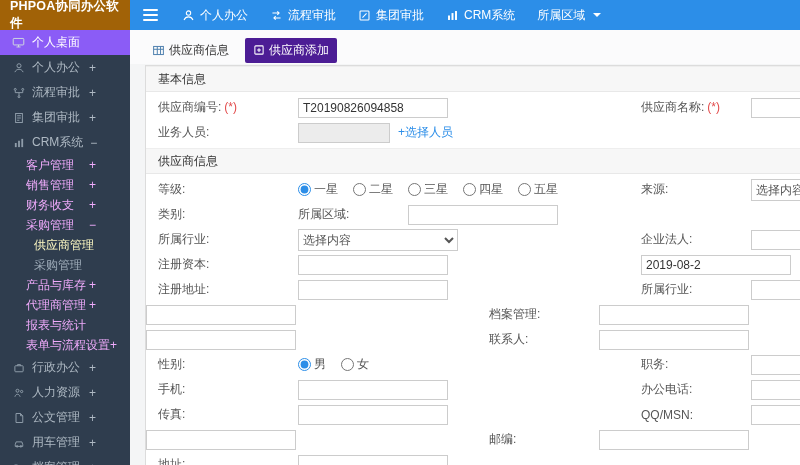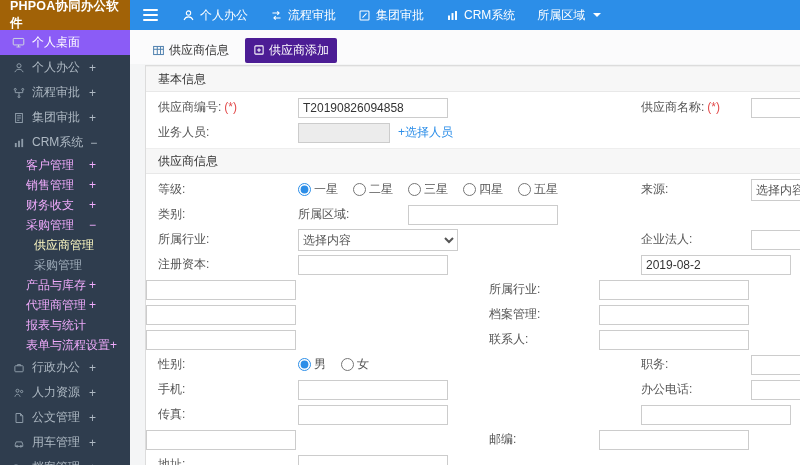--- a/index.html
+++ b/index.html
@@ -355,20 +355,21 @@
           <div class="flabel">注册资本:</div>
           <div class="ffield">
               <input class="txt" style="">
             </div>
           <div class="frfield">
               <input class="txt" value="2019-08-2" style="">
             </div>
         </div>
 
         <div class="frow">
+          <div class="flabel">注册地址:</div>
           <div class="ffield">
               <input class="txt" style="">
             </div>
           <div class="frlabel">所属行业:</div>
           <div class="frfield">
               <input class="txt" style="">
             </div>
         </div>
 
         <div class="frow">
@@ -418,20 +419,21 @@
           <div class="frfield">
               <input class="txt" style="">
             </div>
         </div>
 
         <div class="frow">
           <div class="flabel">传真:</div>
           <div class="ffield">
               <input class="txt" style="">
             </div>
+          <div class="frlabel">QQ/MSN:</div>
           <div class="frfield">
               <input class="txt" style="">
             </div>
         </div>
 
         <div class="frow">
           <div class="ffield">
               <input class="txt" style="">
             </div>
           <div class="frlabel">邮编:</div>

